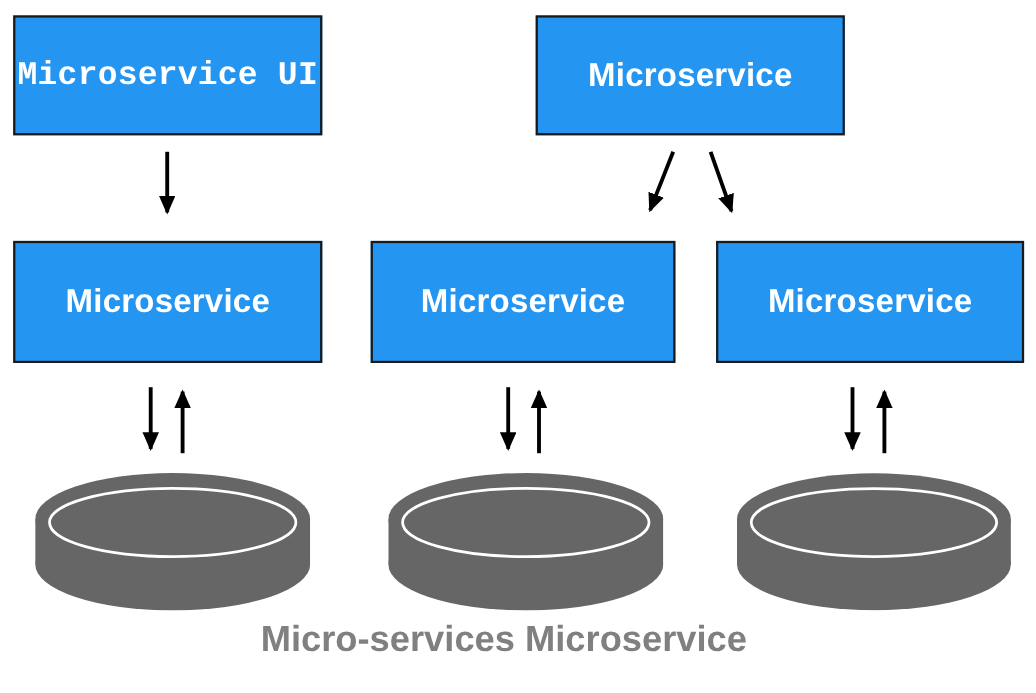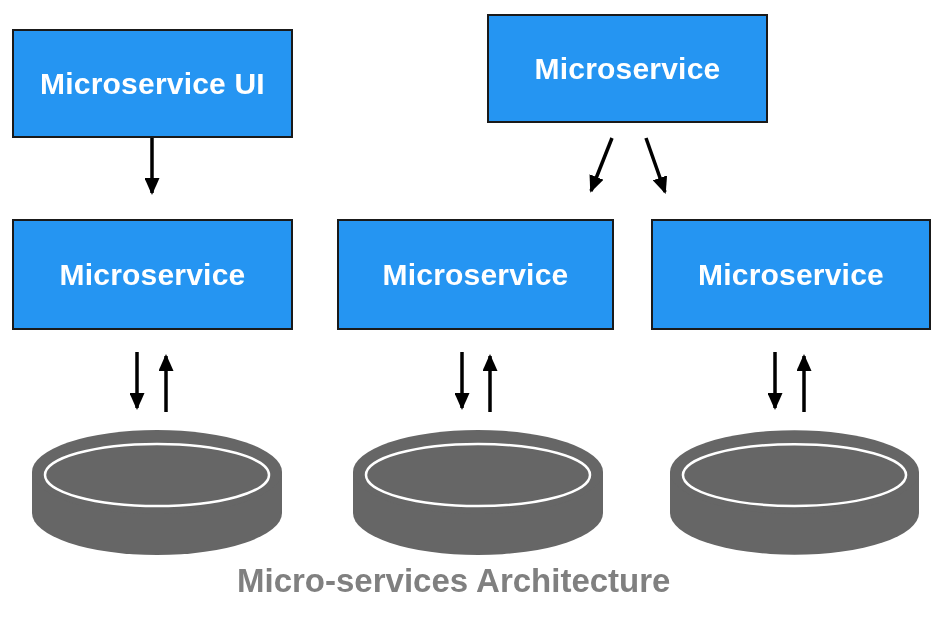--- a/index.html
+++ b/index.html
@@ -23,21 +23,21 @@
     justify-content:center;
     box-sizing:border-box;
   }
   .box span{
     color:var(--box-text,#ffffff);
     font-weight:bold;
     font-size:30px;
     letter-spacing:0.2px;
     white-space:nowrap;
   }
-  .pos-ui     {left:12px;  top:29px;  width:281px; height:109px;}
+  .pos-ui     {left:12px;  top:14px;  width:281px; height:109px;font-family:Liberation Mono, monospace;}
   .pos-top    {left:487px; top:14px;  width:281px; height:109px;}
   .pos-left   {left:12px;  top:219px; width:281px; height:111px;}
   .pos-center {left:337px; top:219px; width:277px; height:111px;}
   .pos-right  {left:651px; top:219px; width:280px; height:111px;}
   .overlay{
     position:absolute;
     left:0; top:0;
     width:942px; height:630px;
     pointer-events:none;
   }
@@ -134,15 +134,15 @@
     <ellipse class="body" cx="125" cy="42" rx="125" ry="42"></ellipse>
     <ellipse class="ring" cx="125" cy="45" rx="112" ry="31"></ellipse>
   </svg>
   <svg class="db pos-db3" viewBox="0 0 250 125" xmlns="http://www.w3.org/2000/svg">
     <ellipse class="body" cx="125" cy="83" rx="125" ry="42"></ellipse>
     <rect class="body" x="0" y="42" width="250" height="41"></rect>
     <ellipse class="body" cx="125" cy="42" rx="125" ry="42"></ellipse>
     <ellipse class="ring" cx="125" cy="45" rx="112" ry="31"></ellipse>
   </svg>
 
-  <div class="caption">Micro-services Architecture</div>
+  <div class="caption">Micro-services Microservice</div>
 
 </div>
 
 </body></html>

